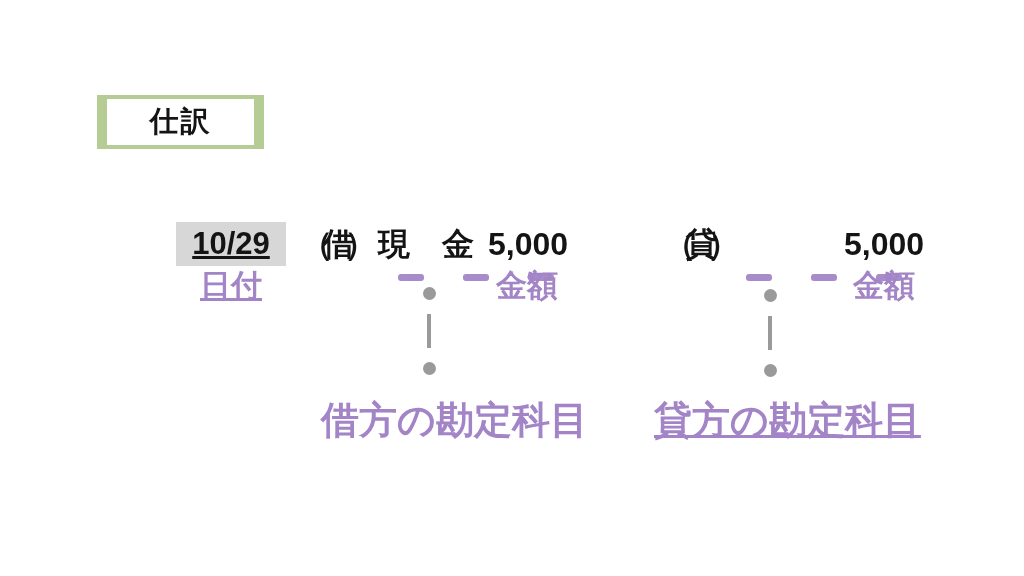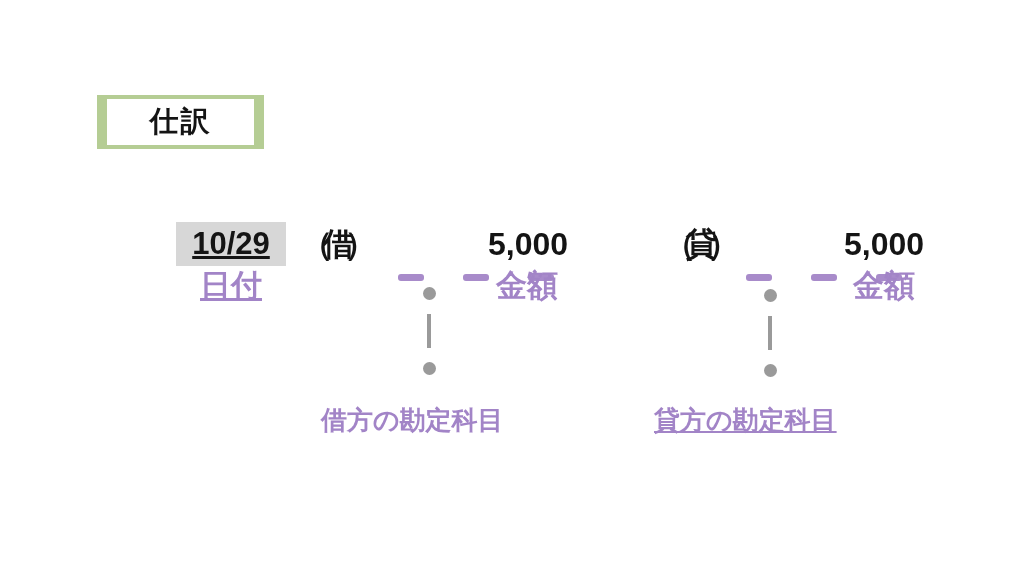--- a/index.html
+++ b/index.html
@@ -87,41 +87,42 @@
   }
   .connector .stem {
     width: 4px; flex: 1 1 auto;
     background: var(--line-gray);
     margin: -2px 0;
   }
 
   
   .account-note {
     position: absolute; top: 336px; height: 40px;
-    line-height: 40px; font-size: 26px; font-weight: 600;
+    line-height: 40px; font-size: 38px; font-weight: 600;
     color: var(--purple); white-space: pre;
   }
   .account-note-debit  { left: 257px; }
   .account-note-credit { left: 590px; text-decoration: underline; }
 </style>
 </head>
 <body style="--green: #b5cd94; --gray-bg: #d7d7d7; --purple: #a284c7; --purple-dash: #a88bca; --line-gray: #9a9a9a; --ink: #141414;">
 
 <div class="slide">
 
   <div class="title-box">
     <span class="title-text">仕訳</span>
   </div>
 
   <div class="date-highlight">
     <span>10/29</span>
   </div>
   <div class="purple-label date-label">日付</div>
 
   <div class="main-text prefix debit-prefix">（借）</div>
+  <div class="main-text debit-account">現　金</div>
   <div class="main-text debit-amount">5,000</div>
   <div class="dash-underline dash-underline-debit">
     <div class="dash"></div>
     <div class="dash"></div>
     <div class="dash"></div>
   </div>
   <div class="purple-label amount-label-debit">金額</div>
   <div class="connector connector-debit">
     <div class="dot"></div>
     <div class="stem"></div>

